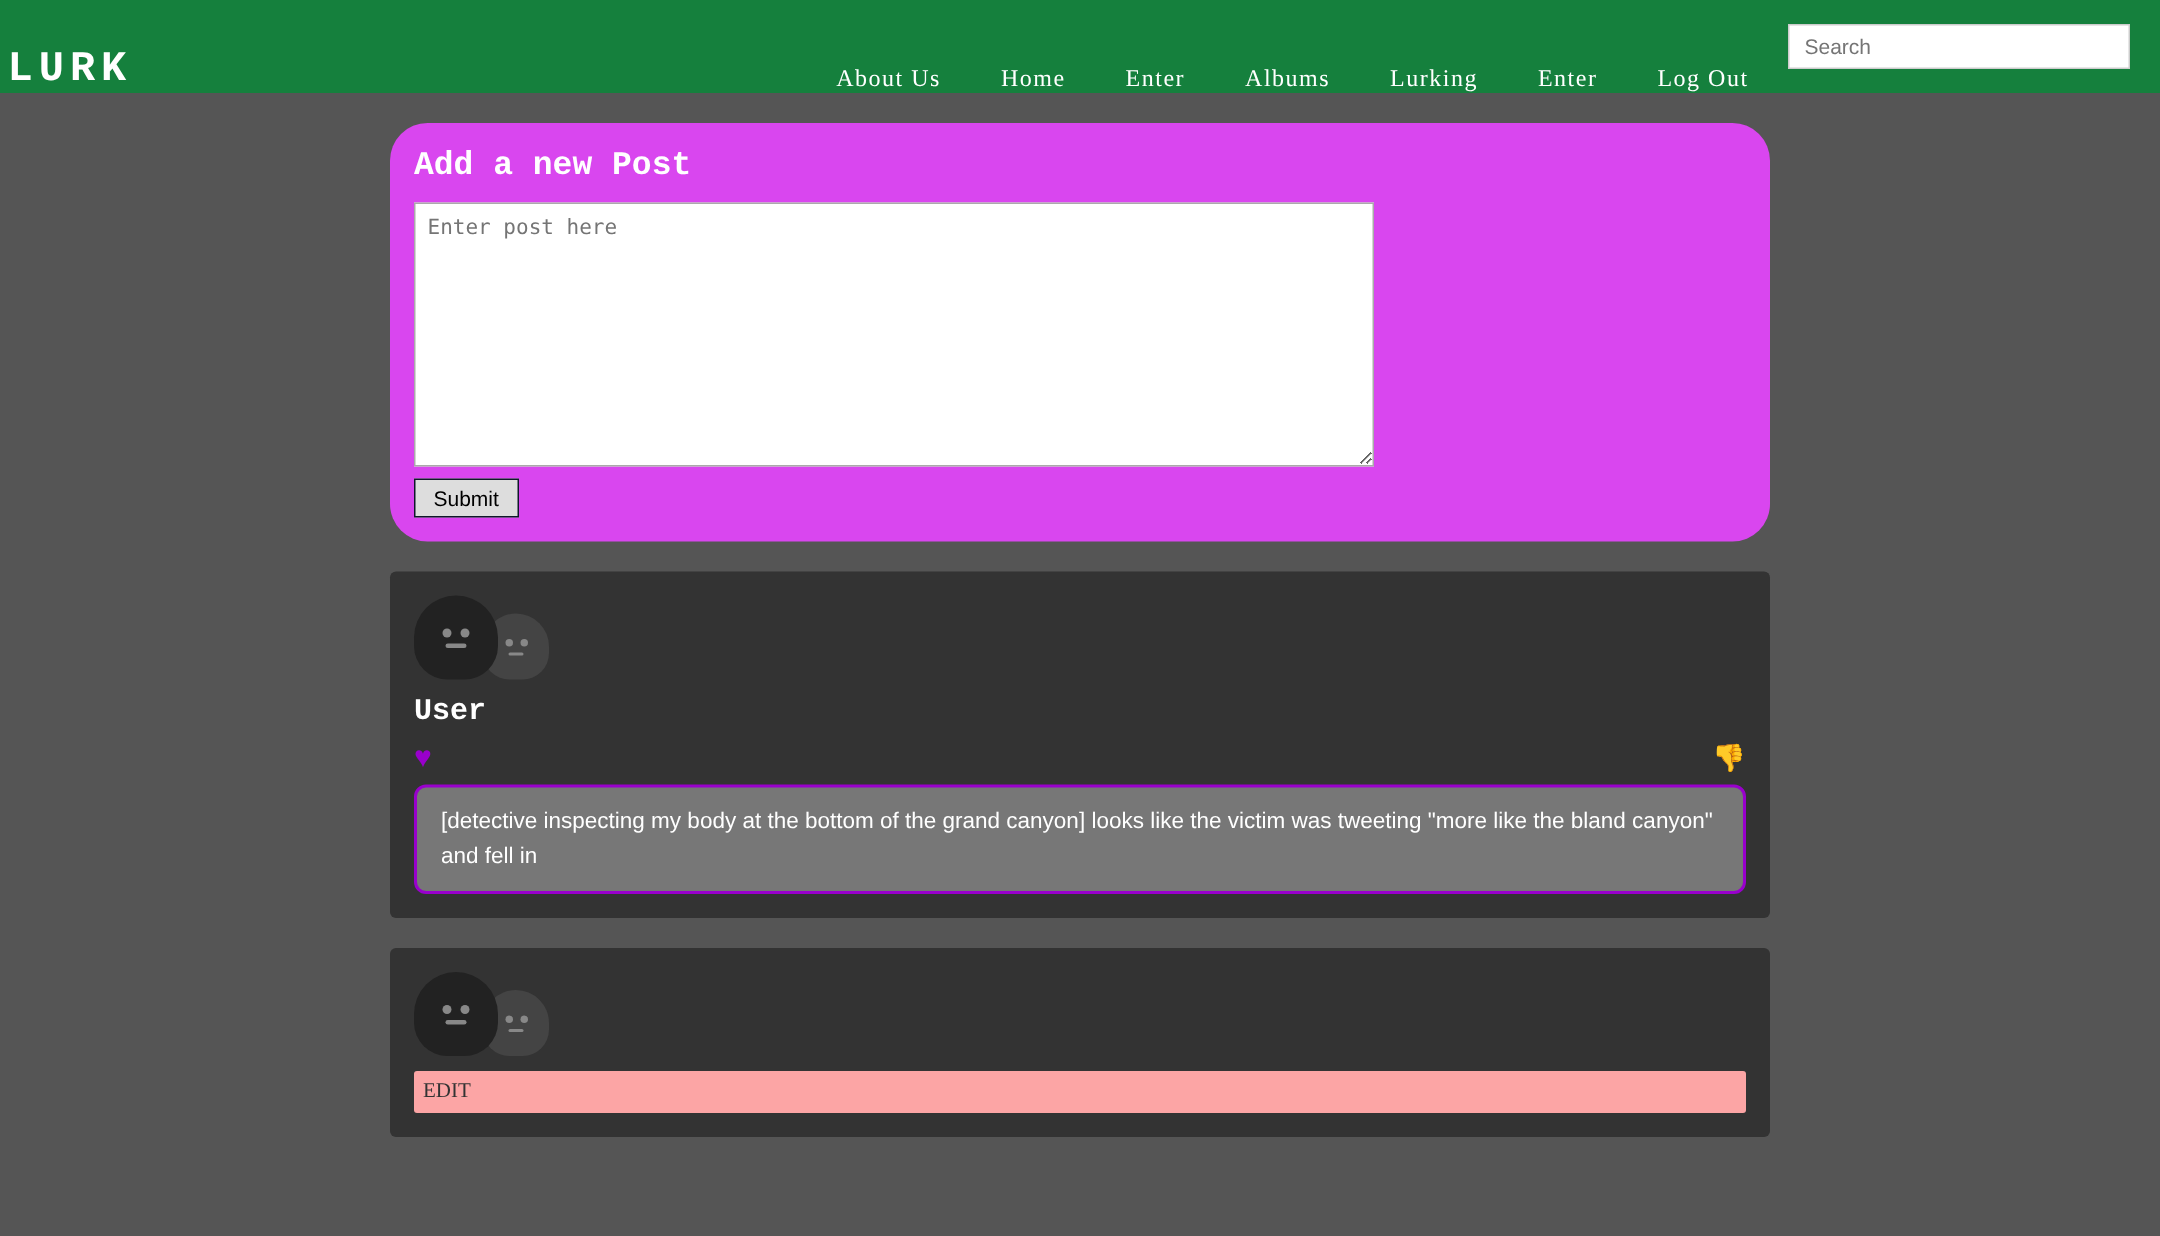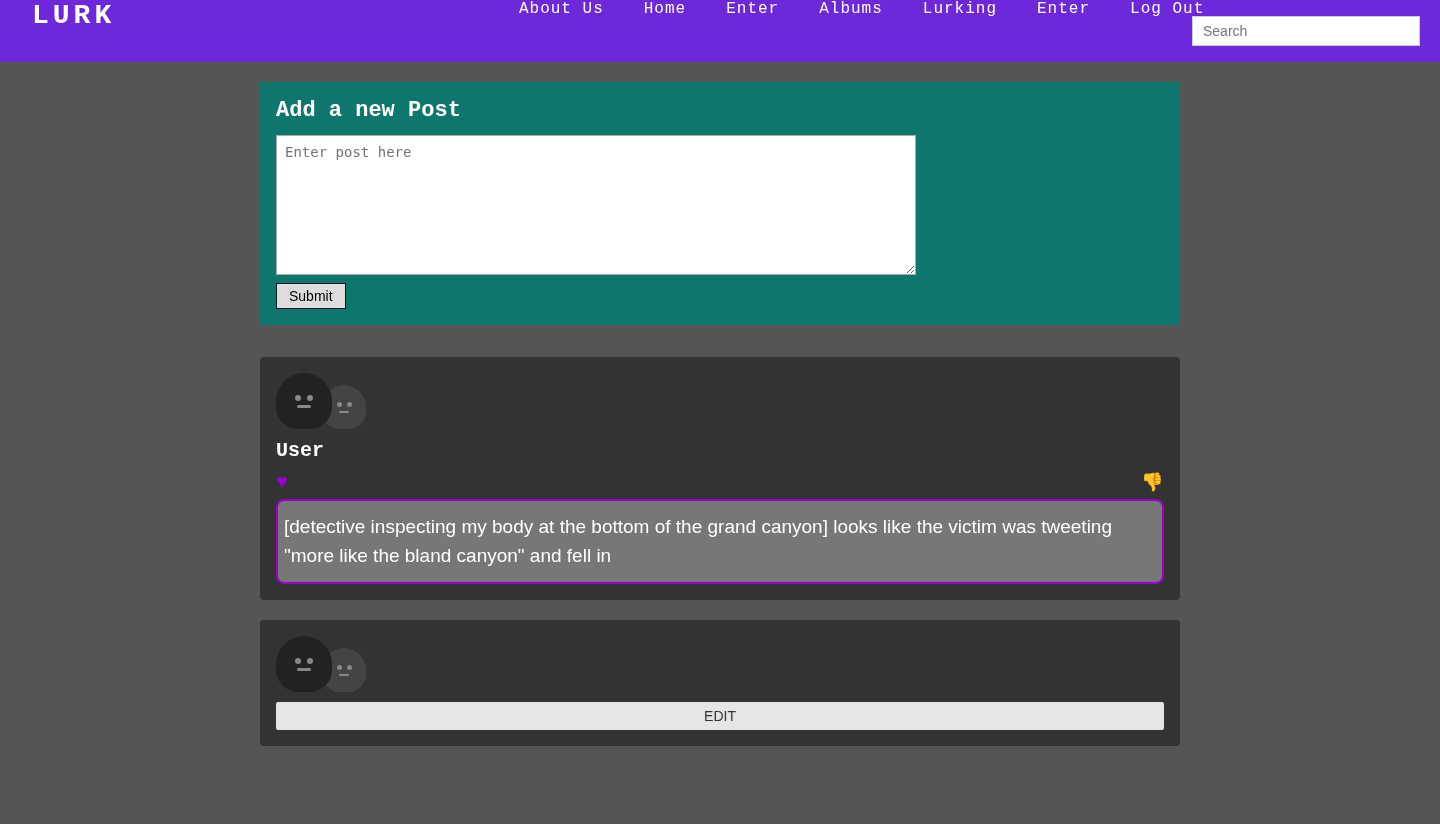--- a/index.html
+++ b/index.html
@@ -5,25 +5,25 @@
     * { margin: 0; padding: 0; box-sizing: border-box; }
     body {
       background-color: #555555;
       font-family: Arial, sans-serif;
       min-height: 824px;
       width: 1440px;
     }
 
     
     header {
-      background-color: #6d28d9;
+      background-color: #15803d;
       height: 62px;
       display: flex;
-      align-items: flex-start;
-      padding: 0 32px;
+      align-items: flex-end;
+      padding: 0 5px;
       position: relative;
     }
     .logo {
       color: #ffffff;
       font-size: 28px;
       font-weight: bold;
       letter-spacing: 4px;
       font-family: 'Courier New', monospace;
       text-transform: uppercase;
       margin-right: 200px;
@@ -31,21 +31,21 @@
     nav {
       display: flex;
       gap: 40px;
       flex: 1;
       justify-content: center;
     }
     nav a {
       color: #ffffff;
       text-decoration: none;
       font-size: 16px;
-      font-family: Liberation Mono, monospace;
+      font-family: Liberation Serif, serif;
       letter-spacing: 1px;
     }
     .search-area {
       position: absolute;
       right: 20px;
       top: 50%;
       transform: translateY(-50%);
     }
     .search-input {
       background: #ffffff;
@@ -61,34 +61,35 @@
       display: flex;
       justify-content: center;
       padding: 20px 0;
     }
     .content-area {
       width: 920px;
     }
 
     
     .add-post-box {
-      background-color: #0f766e;
+      background-color: #d946ef;
       padding: 16px;
-      margin-bottom: 32px;
+      margin-bottom: 20px;
+      border-radius: 25px;
     }
     .add-post-title {
       color: #ffffff;
       font-family: 'Courier New', monospace;
       font-size: 22px;
       font-weight: bold;
       margin-bottom: 12px;
     }
     .post-textarea {
       width: 640px;
-      height: 140px;
+      height: 176px;
       background: #ffffff;
       border: 1px solid #aaa;
       padding: 8px;
       font-size: 14px;
       color: #333;
       resize: vertical;
       display: block;
     }
     .submit-btn {
       margin-top: 8px;
@@ -215,36 +216,37 @@
       color: #ffffff;
       font-size: 14px;
       margin-bottom: 8px;
     }
 
     
     .post-content {
       background: #777777;
       border: 2px solid #9900CC;
       border-radius: 8px;
-      padding: 12px 6px;
-      color: #ffffff;
-      font-size: 19px;
+      padding: 12px 16px;
+      color: #ffffff;
+      font-size: 15px;
       line-height: 1.5;
     }
 
     
     .edit-bar {
-      background: #e5e5e5;
-      text-align: center;
+      background: #fca5a5;
+      text-align: left;
       padding: 6px;
       border-radius: 2px;
       font-size: 14px;
       color: #333;
       cursor: pointer;
       margin-top: 4px;
+      font-family: Liberation Serif, serif;
     }
 
     
     .heart-icon::before {
       content: '♥';
     }
     
     .thumbsdown-icon::before {
       content: '👎';
       font-size: 18px;

